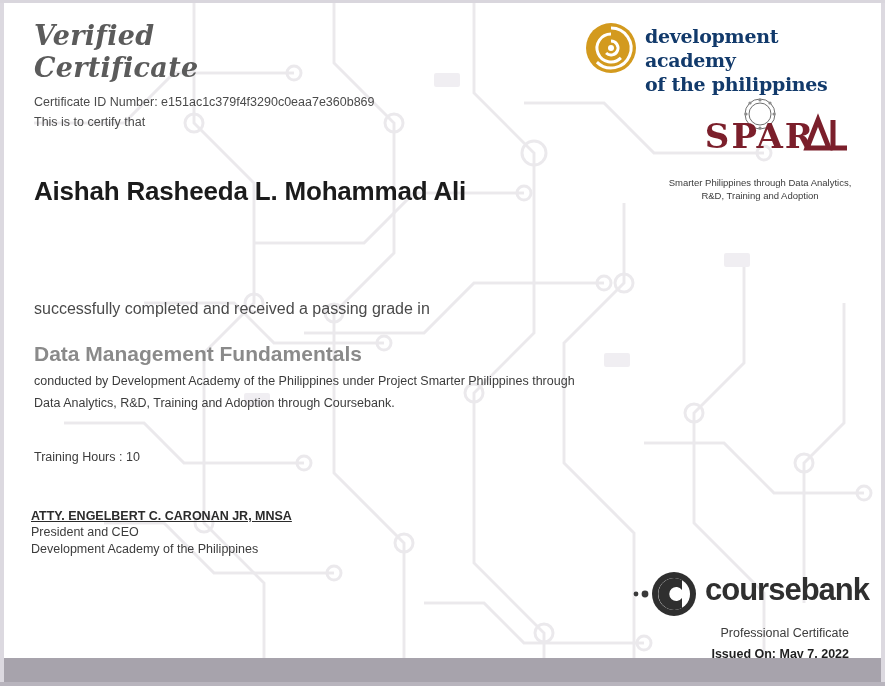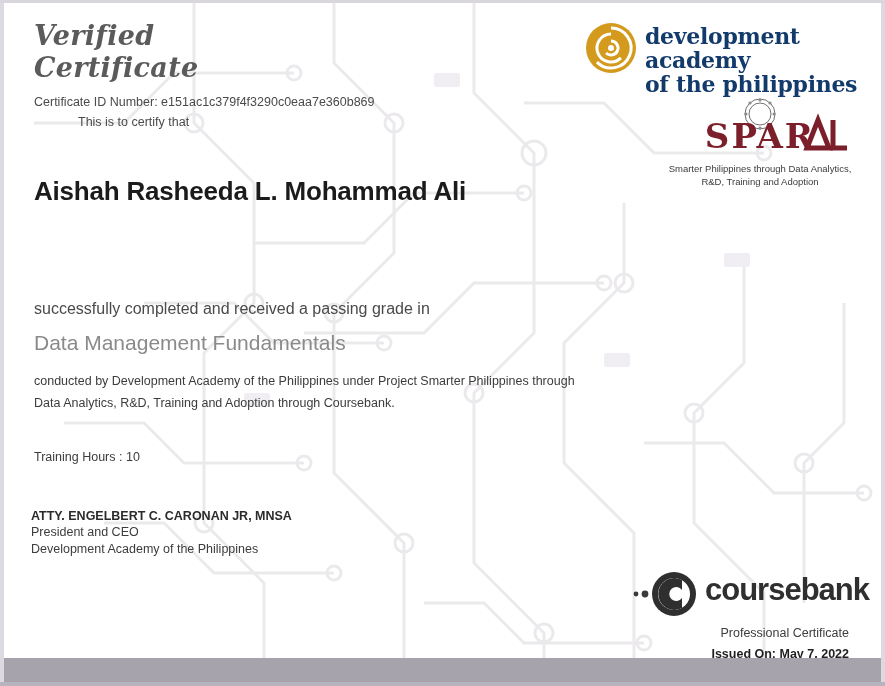--- a/index.html
+++ b/index.html
@@ -74,21 +74,20 @@
     top: 95px;
     font-size: 12.5px;
     color: #4a4a4a;
   }
   .certify-line {
     position: absolute;
     left: 34px;
     top: 115px;
     font-size: 12.5px;
     color: #4a4a4a;
-    margin-left: 44px;
   }
 
   .recipient {
     position: absolute;
     left: 34px;
     top: 168px;
     width: 540px;
     font-size: 26px;
     font-weight: bold;
     color: #1b1b1b;
@@ -100,23 +99,23 @@
     position: absolute;
     left: 34px;
     top: 300px;
     font-size: 16px;
     color: #4a4a4a;
   }
 
   .course-name {
     position: absolute;
     left: 34px;
-    top: 331px;
+    top: 342px;
     font-size: 21px;
-    font-weight: normal;
+    font-weight: bold;
     color: #8a8a8a;
   }
 
   .conducted {
     position: absolute;
     left: 34px;
     top: 370px;
     width: 545px;
     font-size: 12.5px;
     line-height: 22px;
@@ -135,20 +134,21 @@
     position: absolute;
     left: 31px;
     top: 508px;
     width: 420px;
   }
   .sig-name {
     font-size: 12.5px;
     font-weight: bold;
     color: #2b2b2b;
     line-height: 16px;
+    text-decoration: underline;
   }
   .sig-role, .sig-org {
     font-size: 12.5px;
     color: #3c3c3c;
     line-height: 17px;
   }
 
   
   .dap-logo {
     position: absolute;
@@ -161,40 +161,40 @@
     position: absolute;
     left: 0; top: 2px;
     width: 52px; height: 52px;
   }
   .dap-text {
     position: absolute;
     left: 60px;
     top: 4px;
     font-family: "DejaVu Serif", serif;
     font-weight: bold;
-    font-size: 22px;
+    font-size: 19px;
     line-height: 24px;
     color: #123a6b;
     letter-spacing: -0.3px;
   }
 
   
   .sparta {
     position: absolute;
     left: 655px;
     top: 98px;
     width: 210px;
     text-align: center;
   }
   .sparta-word {
     position: relative;
     height: 58px;
   }
   .sparta-sub {
-    margin-top: 6px;
+    margin-top: 20px;
     font-size: 9.5px;
     line-height: 13px;
     color: #3b3b3b;
     text-align: center;
   }
 
   
   .coursebank {
     position: absolute;
     left: 630px;

